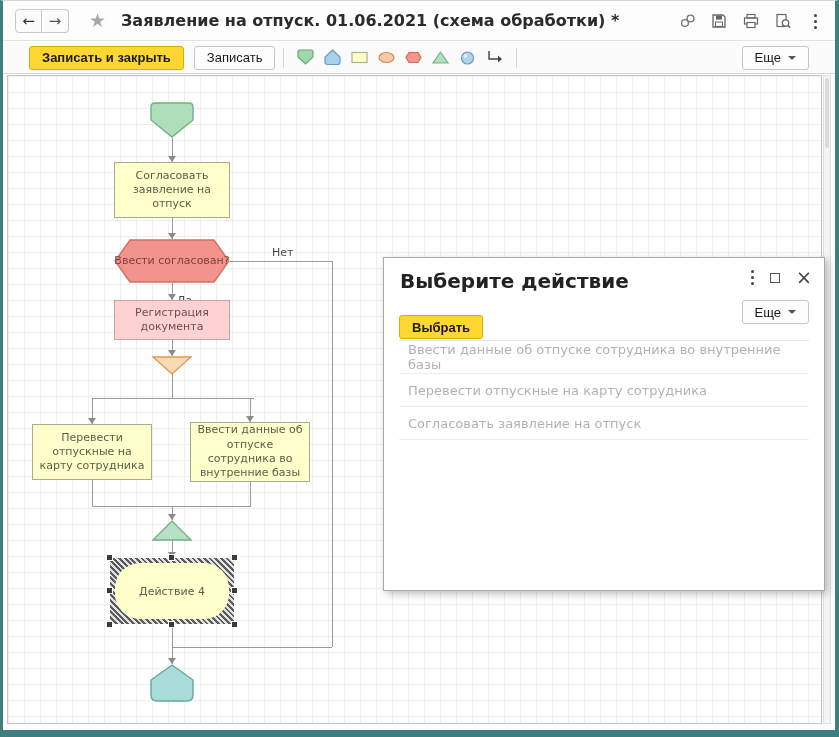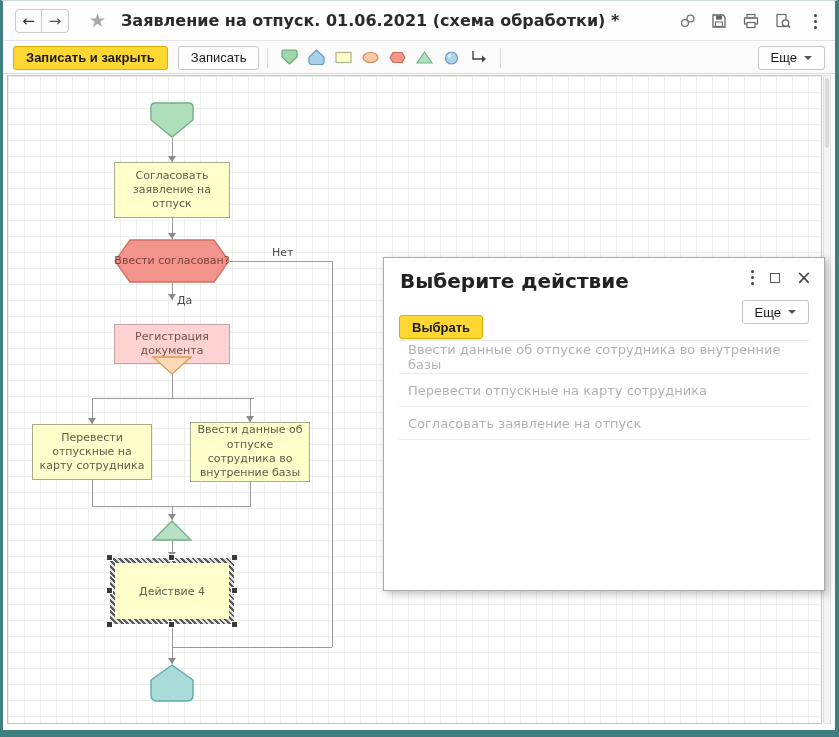--- a/index.html
+++ b/index.html
@@ -19,21 +19,21 @@
   .navbtn.back { border-radius:4px 0 0 4px; }
   .navbtn.fwd  { border-radius:0 4px 4px 0; border-left:none; color:#555; }
   .star { position:absolute; left:86px; top:8px; font-size:19px; color:#a8a8a8; cursor:pointer; }
   .wtitle { position:absolute; left:118px; top:10px; font-size:16px; font-weight:700; color:#2b2b2b; white-space:nowrap; }
   .tb-icons { position:absolute; right:8px; top:8px; display:flex; align-items:center; gap:8px; }
   .iconbtn { width:24px; height:24px; display:flex; align-items:center; justify-content:center; cursor:pointer; }
   .vdots { display:flex; flex-direction:column; gap:3px; }
   .vdots i { width:3px; height:3px; border-radius:50%; background:#444; }
 
   
-  .toolbar { position:absolute; left:0; top:41px; right:0; height:32px; background:#fbfbfb; border-bottom:1px solid #d8d8d8; display:flex; align-items:center; padding:0 10px; }
+  .toolbar { position:absolute; left:0; top:41px; right:0; height:32px; background:#fbfbfb; border-bottom:1px solid #d8d8d8; display:flex; align-items:center; padding:0 26px; }
   .btn { display:inline-flex; align-items:center; height:24px; padding:0 12px; border:1px solid #c6c6c6; border-radius:3px; background:#fdfdfd; font-size:13px; color:#1a1a1a; cursor:pointer; white-space:nowrap; }
   .btn.primary { background:#ffd733; border-color:#d8ae00; font-weight:700; }
   .sep { width:1px; height:20px; background:#d8d8d8; margin:0 8px; }
   .toolbtn { width:27px; height:24px; display:flex; align-items:center; justify-content:center; cursor:pointer; border:1px solid transparent; border-radius:3px; }
   .spacer { flex:1; }
   .caret { width:0; height:0; border-left:4px solid transparent; border-right:4px solid transparent; border-top:4px solid #555; margin-left:7px; }
 
   
   .canvas {
     position:absolute; left:4px; top:74px; right:13px; bottom:6px;
@@ -53,21 +53,21 @@
   .node { position:absolute; display:flex; align-items:center; justify-content:center; text-align:center; font-size:11px; line-height:1.3; color:#5d5d49; padding:3px; cursor:pointer; }
   .ybox { background:#ffffcc; border:1px solid #aaaa8c; }
   .pbox { background:#ffd2d2; border:1px solid #c3a3a3; color:#6e5050; }
   .shape { position:absolute; cursor:pointer; }
   .shape svg { display:block; }
   .dlabel { position:absolute; font-size:11px; color:#4a4a4a; }
   .dectext { position:absolute; left:0; right:0; top:0; bottom:0; display:flex; align-items:center; justify-content:center; text-align:center; font-size:11px; line-height:1.3; color:#7c423a; }
 
   
   .selbox { position:absolute; background:repeating-linear-gradient(45deg,#5a5a5a 0 2px,#e2e2e2 2px 4px); cursor:pointer; }
-  .selbox .inner { position:absolute; left:5px; top:5px; right:5px; bottom:5px; background:#ffffcc; display:flex; align-items:center; justify-content:center; font-size:11px; color:#5d5d49; }
+  .selbox .inner { position:absolute; left:5px; top:5px; right:5px; bottom:5px; background:#ffffcc; display:flex; align-items:center; justify-content:center; font-size:11px; color:#5d5d49;border-radius:25px; }
   .hnd { position:absolute; width:7px; height:7px; background:#3a3a3a; border:1px solid #ffffff; }
 
   
   .dialog { position:absolute; left:380px; top:256px; width:442px; height:334px; background:#ffffff; border:1px solid #a9a9a9; box-shadow:3px 3px 8px rgba(0,0,0,.25); z-index:10; }
   .dlg-head { position:relative; height:40px; }
   .dlg-title { position:absolute; left:16px; top:11px; font-size:20px; font-weight:700; color:#222; }
   .dlg-controls { position:absolute; right:12px; top:10px; display:flex; align-items:center; gap:16px; }
   .maxbox { width:10px; height:10px; border:1px solid #555; cursor:pointer; }
   .closex { font-size:19px; color:#444; line-height:1; cursor:pointer; }
   .dlg-cmd { position:relative; height:34px; }
@@ -229,21 +229,21 @@
 
     <div class="shape" style="left:106px; top:163px; width:116px; height:44px;">
       <svg width="116" height="44" viewBox="0 0 116 44">
           <polygon points="16,1 100,1 115,22 100,43 16,43 1,22" fill="#f2938c" stroke="#cf6f62" stroke-width="1.3"></polygon>
         </svg>
       <div class="dectext">Ввести согласован?</div>
     </div>
     <div class="dlabel" style="left:169px; top:218px;">Да</div>
     <div class="dlabel" style="left:264px; top:170px;">Нет</div>
 
-    <div class="node pbox" style="left:106px; top:224px; width:116px; height:40px;margin-top:24px;">
+    <div class="node pbox" style="left:106px; top:224px; width:116px; height:40px;">
       <span>Регистрация документа</span>
     </div>
 
     <div class="shape" style="left:144px; top:280px;">
       <svg width="40" height="19" viewBox="0 0 40 19">
           <polygon points="1,1 39,1 20,18" fill="#fbd9b5" stroke="#d99a50" stroke-width="1.3"></polygon>
         </svg>
     </div>
 
     <div class="node ybox" style="left:24px; top:348px; width:120px; height:56px;">

